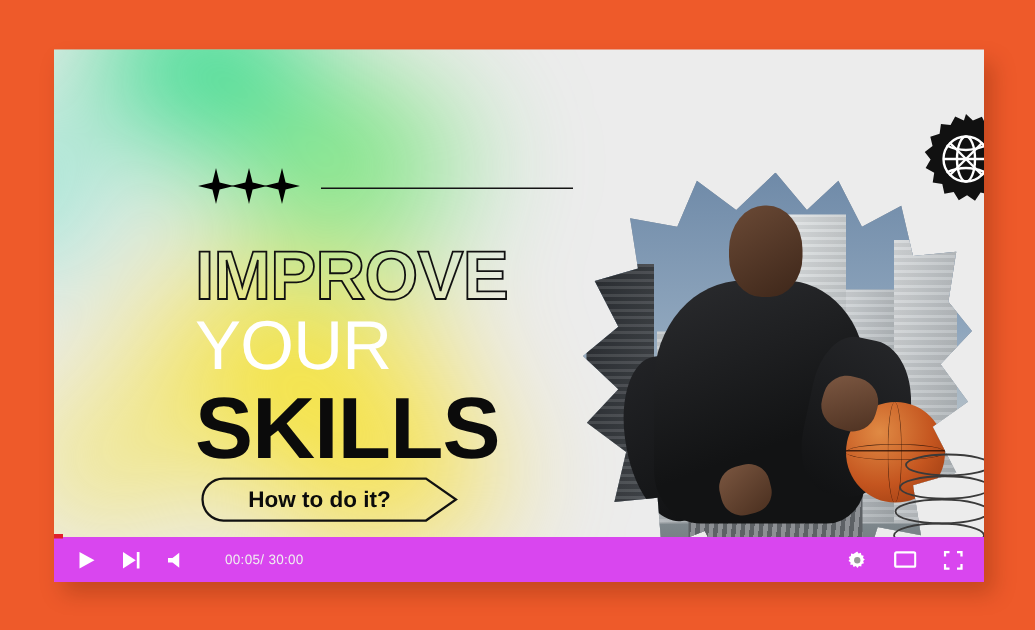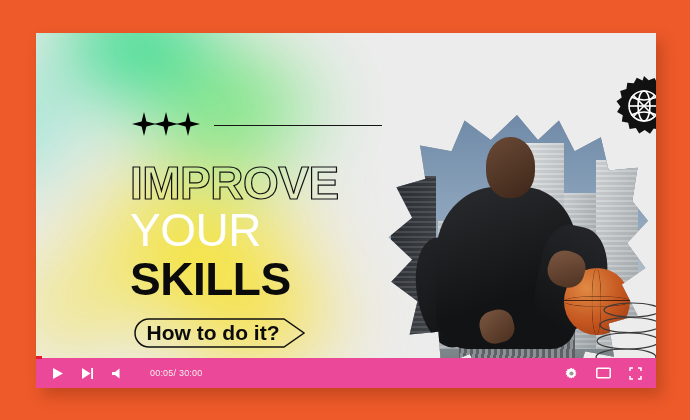--- a/index.html
+++ b/index.html
@@ -70,37 +70,37 @@
     line-height: .96;
     color: transparent;
     -webkit-text-stroke: 1.2px #111;
     font-stretch: condensed;
   }
   #title-your {
     font-size: 46px; font-weight: normal; letter-spacing: -0.5px;
     line-height: 1.02; color: #fff; margin-top: 2px;
   }
   #title-skills {
-    font-size: 46px; font-weight: bold; letter-spacing: -0.5px;
+    font-size: 58px; font-weight: bold; letter-spacing: -0.5px;
     line-height: 1.02; color: #0b0b0b; margin-top: 2px;
   }
 
   
   #cta-button {
     position: absolute;
     left: 98px; top: 285px;
     width: 172px; height: 30px;
     cursor: pointer;
   }
   #cta-button svg { position:absolute; inset:0; width:100%; height:100%; }
   #cta-label {
     position: absolute; inset: 0;
     display: flex; align-items: center; justify-content: center;
     padding-right: 14px;
-    font-size: 21px; font-weight: bold; color: #0b0b0b;
+    font-size: 15px; font-weight: bold; color: #0b0b0b;
   }
 
   
   #photo-frame {
     position: absolute;
     left: 350px; top: 82px;
     width: 262px; height: 278px;
     clip-path: polygon(
       50% 0%, 58% 9%, 66% 2%, 72% 13%, 82% 8%, 85% 20%,
       96% 19%, 94% 31%, 100% 38%, 92% 46%, 99% 55%, 90% 61%,
@@ -225,21 +225,21 @@
     width: 68px; height: 70px;
     pointer-events:none;
   }
   #spiral-deco svg { display:block; width:100%; height:100%; }
 
   
   #player-bar {
     position: absolute;
     left: 0; right: 0; bottom: 0;
     height: 30px;
-    background: #ec4899;
+    background: #d946ef;
     display: flex;
     align-items: center;
     padding: 0 10px;
     z-index: 6;
   }
   #progress-track {
     position: absolute;
     left: 0; right: 0; top: -2px;
     height: 3px;
     background: rgba(255,255,255,.0);

